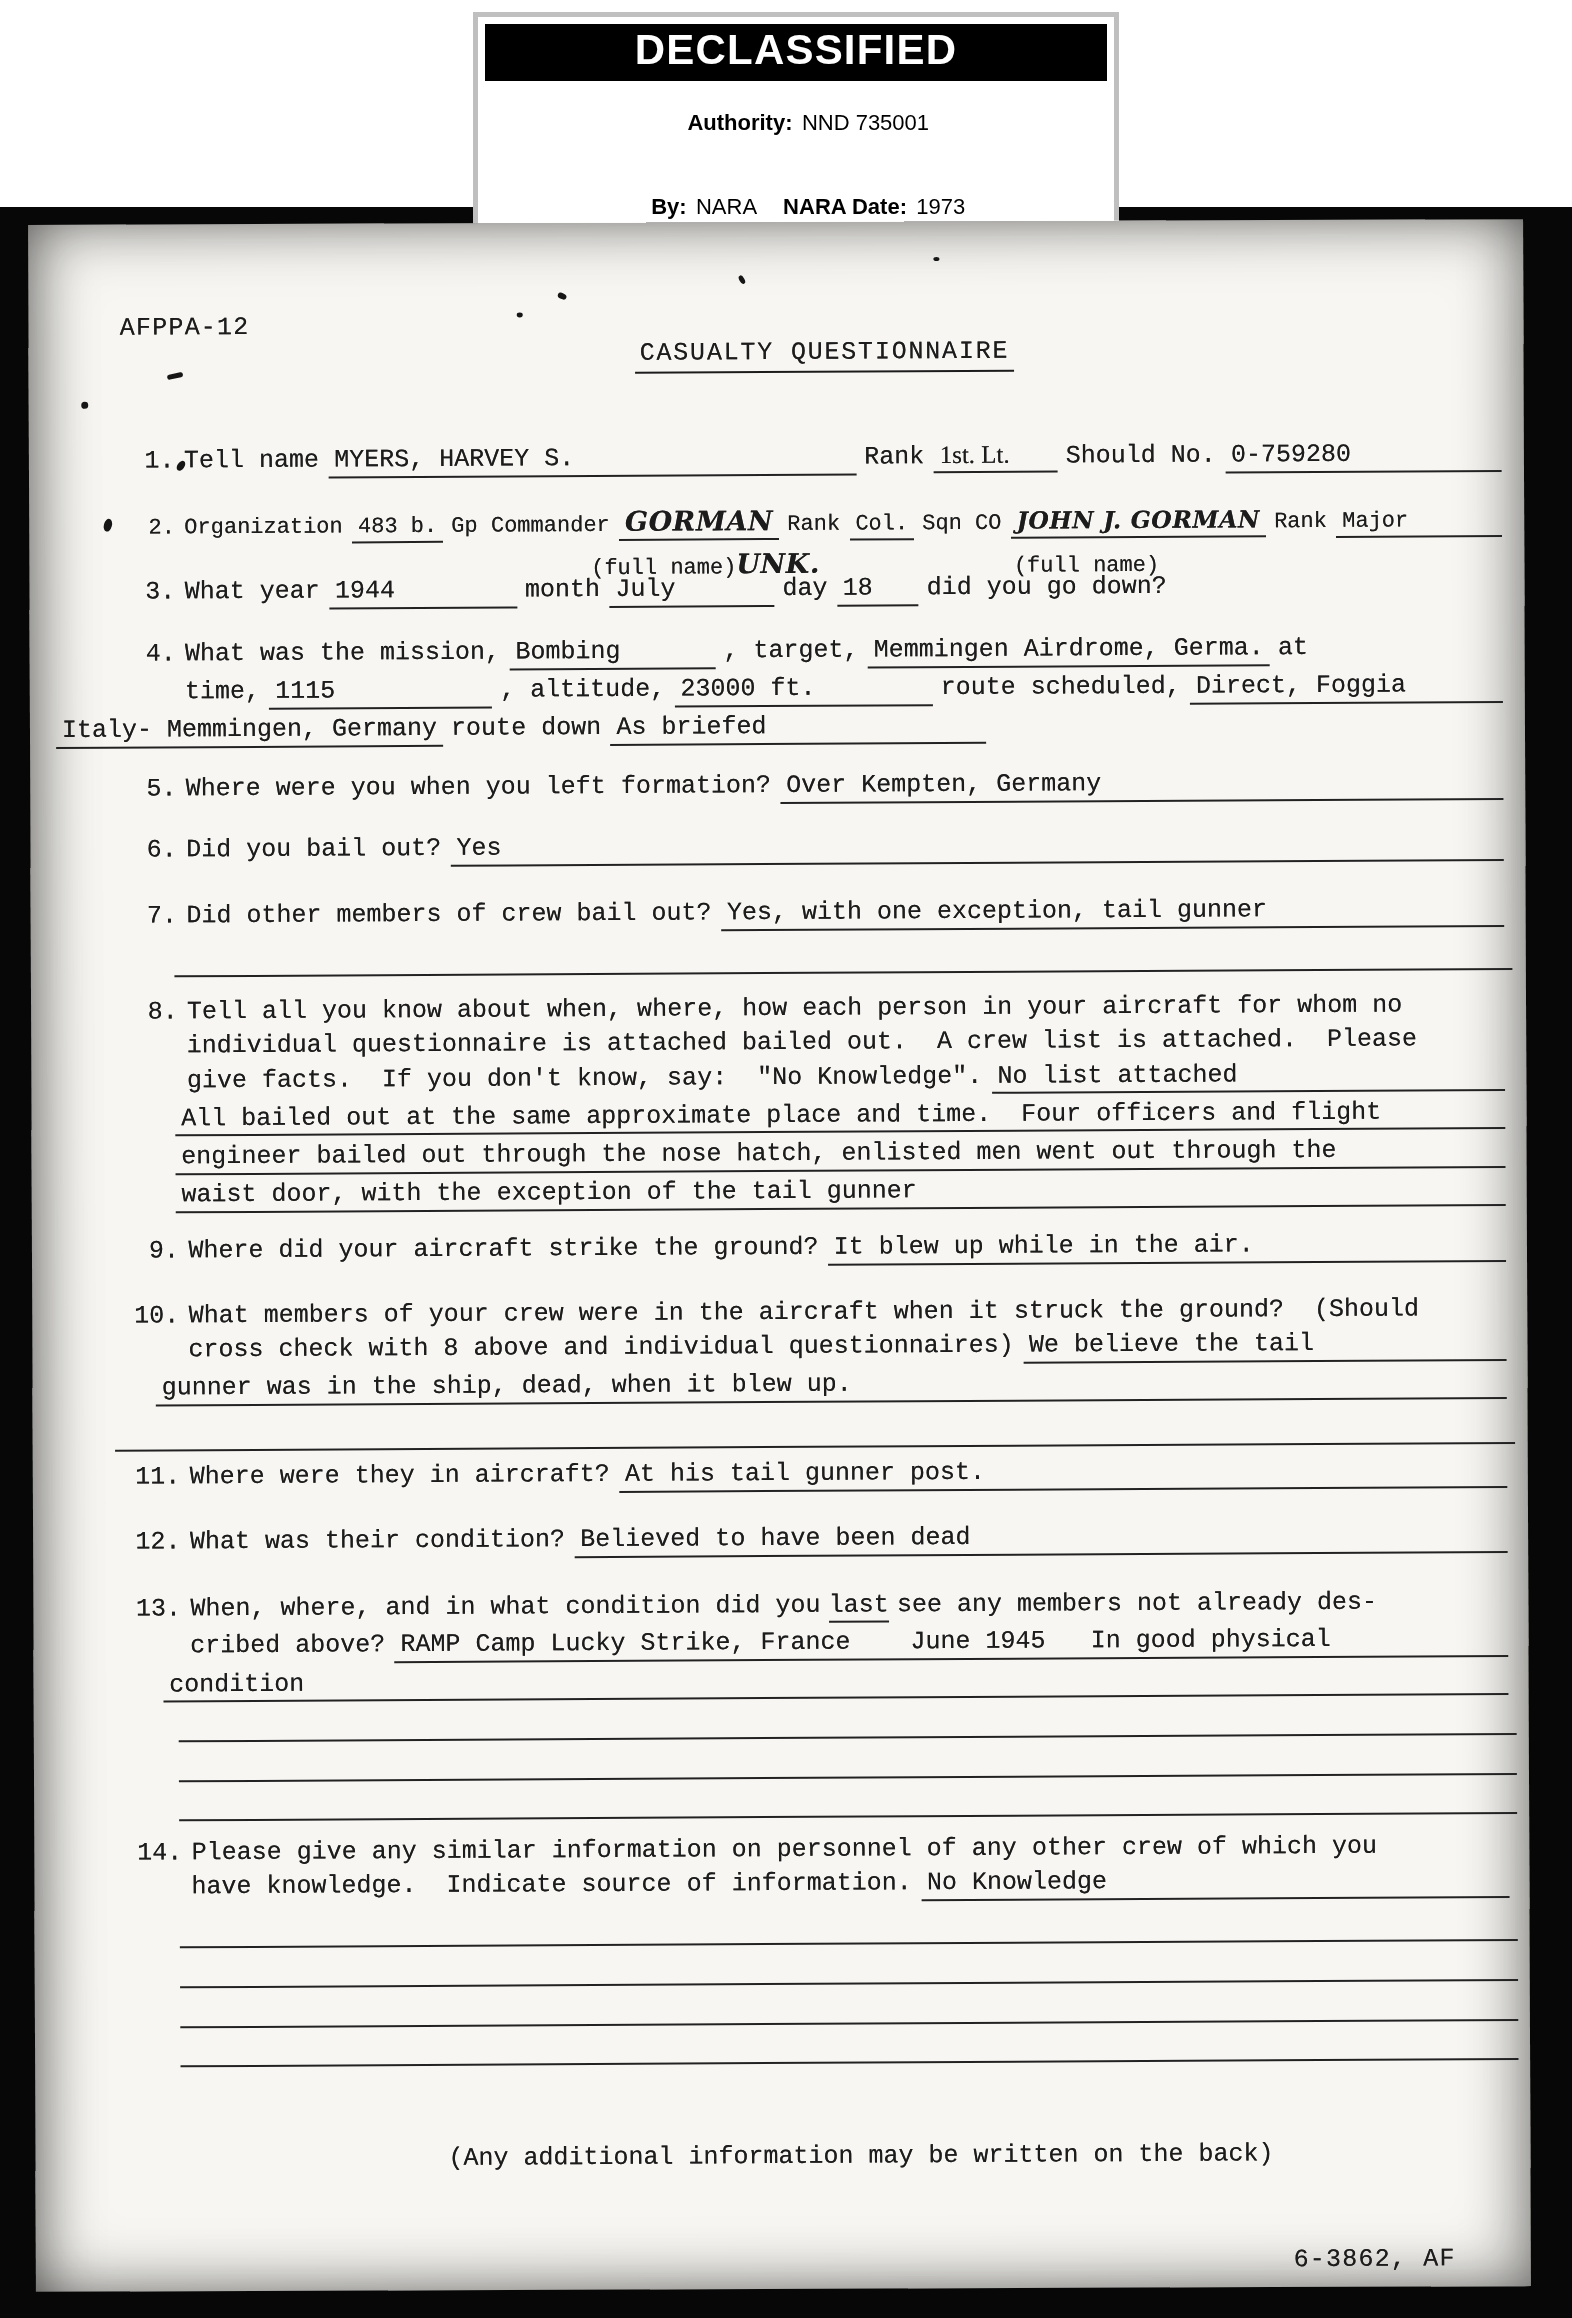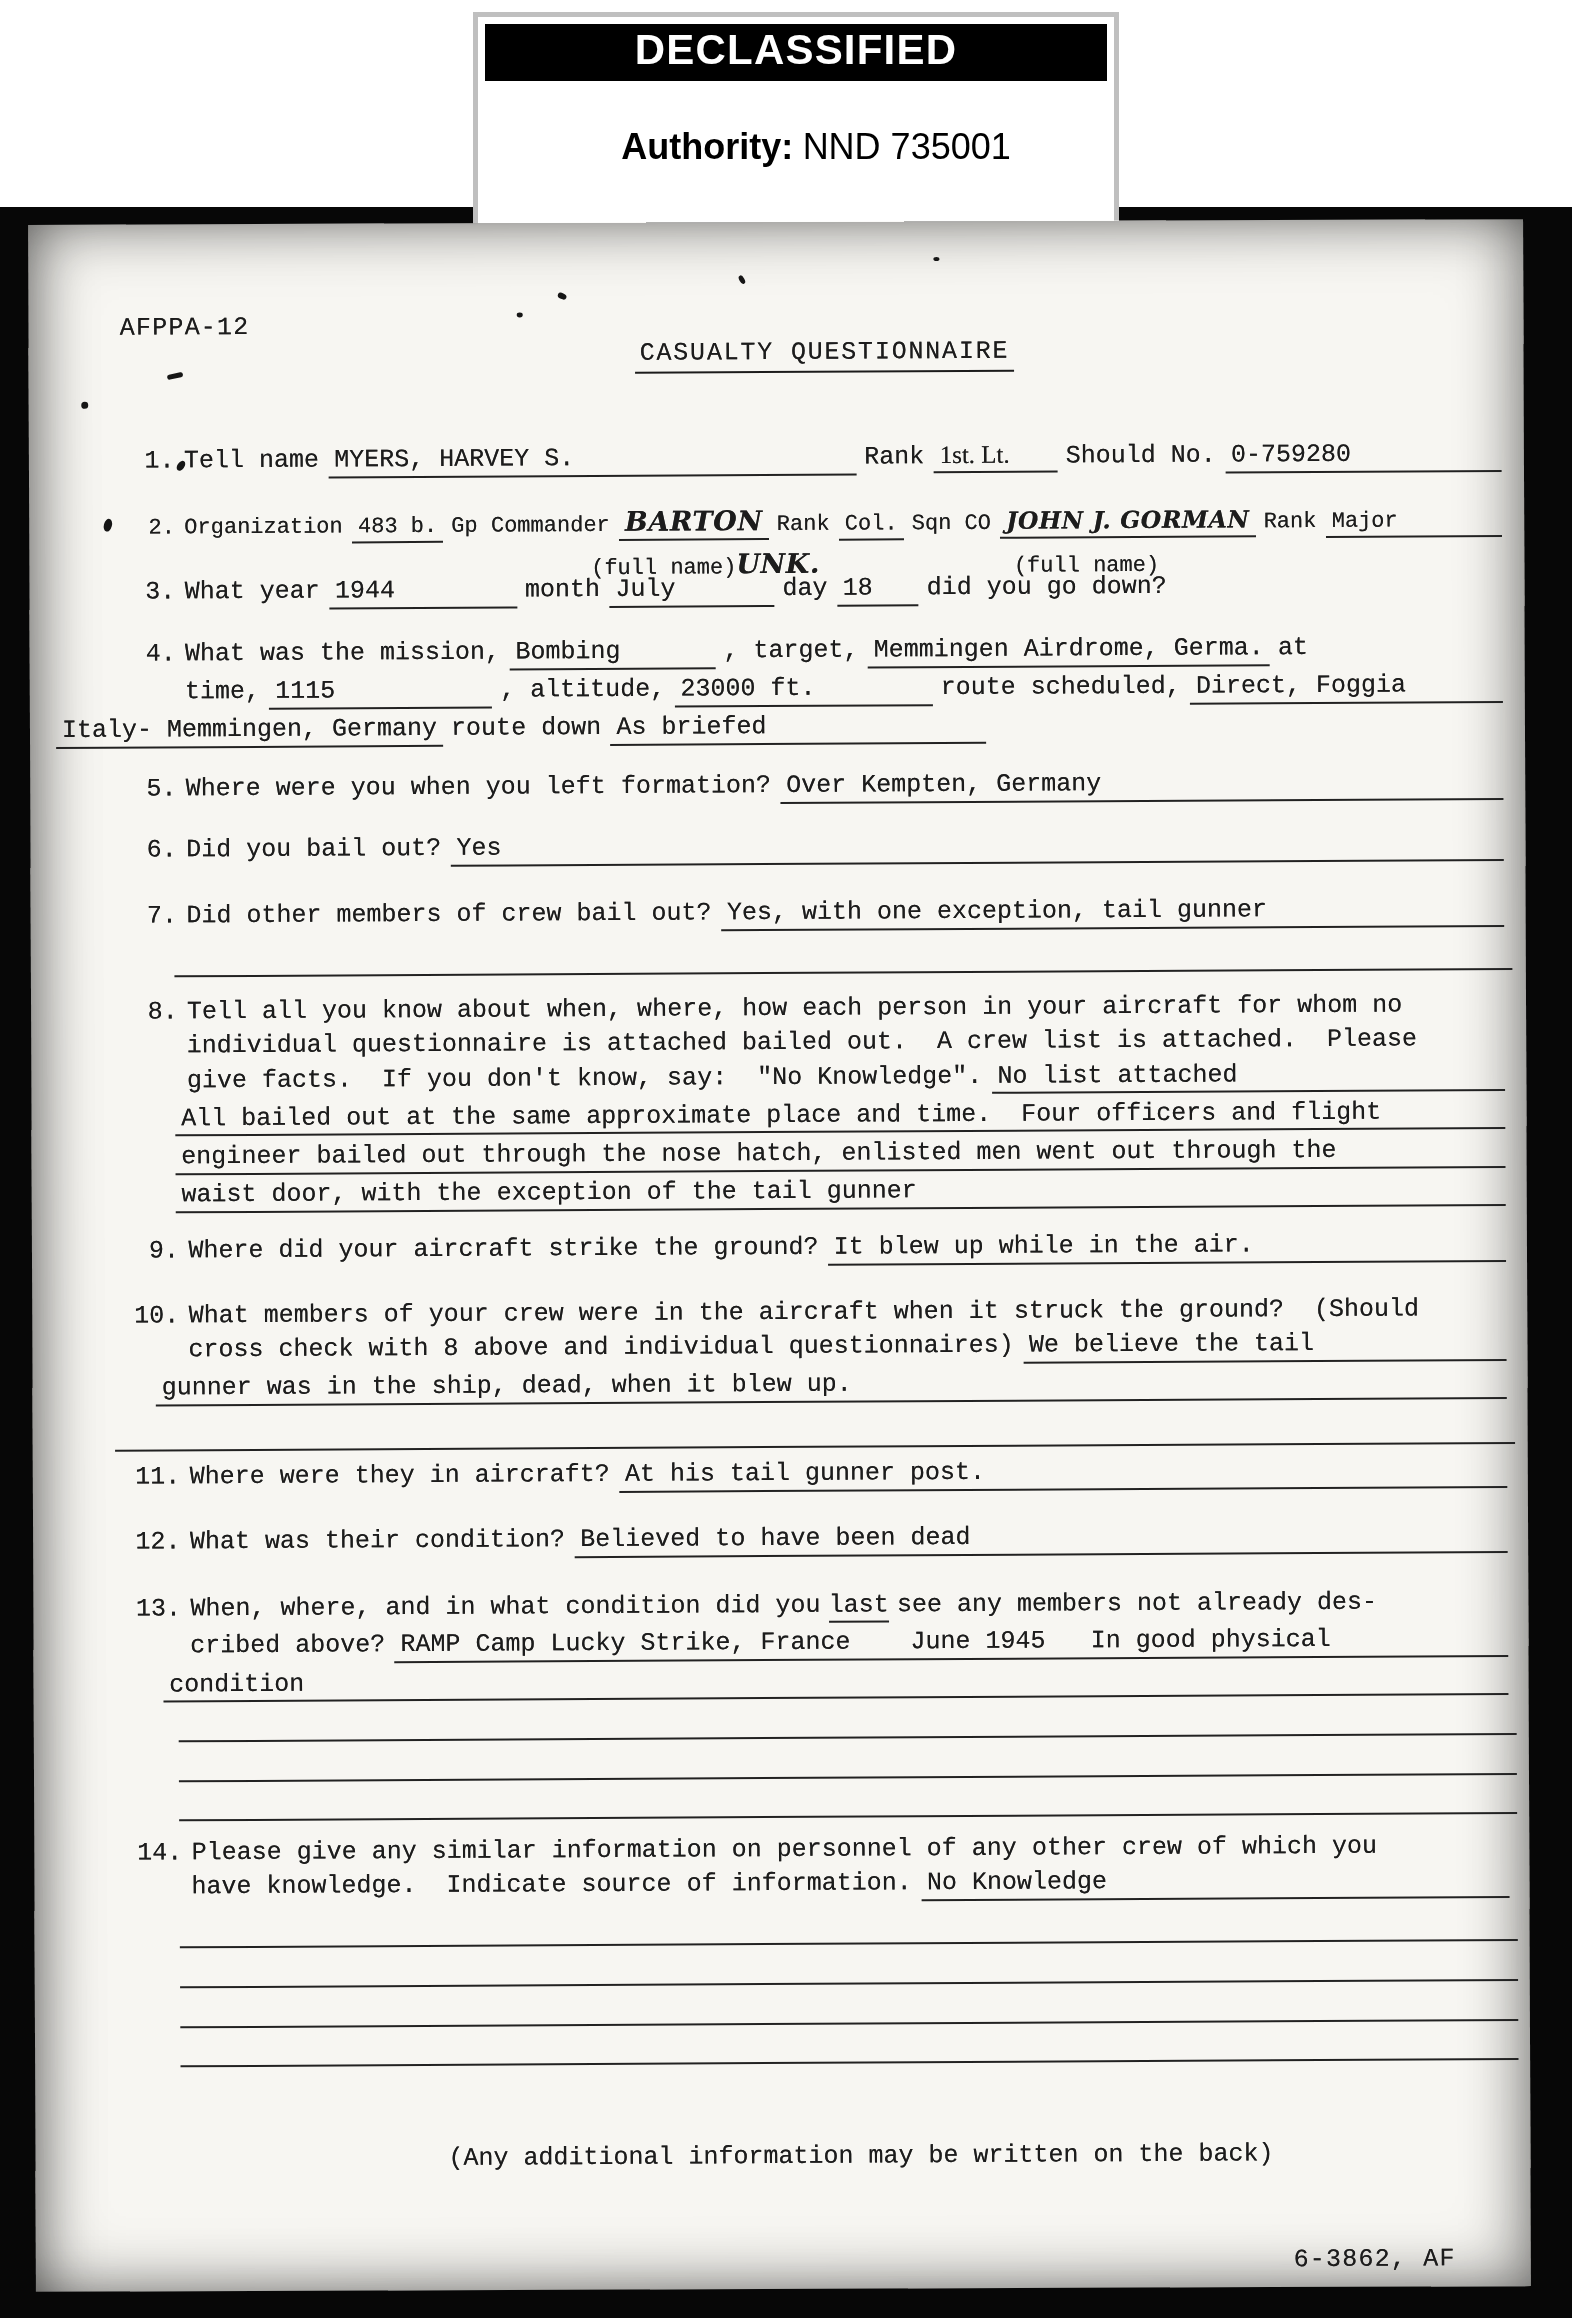--- a/index.html
+++ b/index.html
@@ -7,21 +7,21 @@
     width:1573px;height:2319px;position:relative;overflow:hidden;
     background:#070707;
     font-family:"Liberation Mono","DejaVu Sans Mono",monospace;
   }
   .topband{position:absolute;top:0;left:0;width:100%;height:207px;background:#ffffff;}
 
   
   .banner{position:absolute;left:473px;top:11.7px;width:636px;background:#ffffff;border:5.3px solid #bfbfbf;}
   .banner-bar{background:#000;margin:7px 7px 3.5px;padding:2.3px 0 7px;text-align:center;}
   .banner-bar span{color:#fff;font-family:"Liberation Sans",sans-serif;font-weight:bold;font-size:42px;letter-spacing:1.2px;}
-  .banner-line{text-align:center;font-family:"Liberation Sans",sans-serif;font-size:36px;margin:2.3px 0 5.9px;color:#000;white-space:pre;}
+  .banner-line{text-align:center;font-family:"Liberation Sans",sans-serif;font-size:22px;margin:2.3px 0 5.9px;color:#000;white-space:pre;}
   .banner-line .b{font-weight:bold;}
   .banner-line .v{margin-left:9.4px;}
   .banner-line .sp{margin-left:26px;}
 
   
   .paper{
     position:absolute;left:32px;top:222px;width:1495px;height:2067px;
     background:#f7f6f2;transform:rotate(-0.22deg);
     box-shadow:inset 0 0 76px rgba(0,0,0,.20),
                inset 29px 17.6px 59px -26.4px rgba(0,0,0,.55),
@@ -93,21 +93,21 @@
         <span class="ans fill">0-759280</span>
       </div>
     </div>
 
     <div class="q" style="top:283px;font-size:22px;">
       <div class="row">
         <span class="num">2.</span>
         <span class="lbl">Organization</span>
         <span class="ans">483 b.</span>
         <span class="lbl">Gp Commander</span>
-        <span class="ans hw">BARTON</span>
+        <span class="ans hw">GORMAN</span>
         <span class="lbl">Rank</span>
         <span class="ans">Col.</span>
         <span class="lbl">Sqn CO</span>
         <span class="ans hw" style="font-size:23.5px;">JOHN J. GORMAN</span>
         <span class="lbl">Rank</span>
         <span class="ans fill">Major</span>
       </div>
       <div class="row" style="margin-top:7px;">
         <span style="margin-left:469px;">(full name)</span>
         <span class="hw">UNK.</span>

